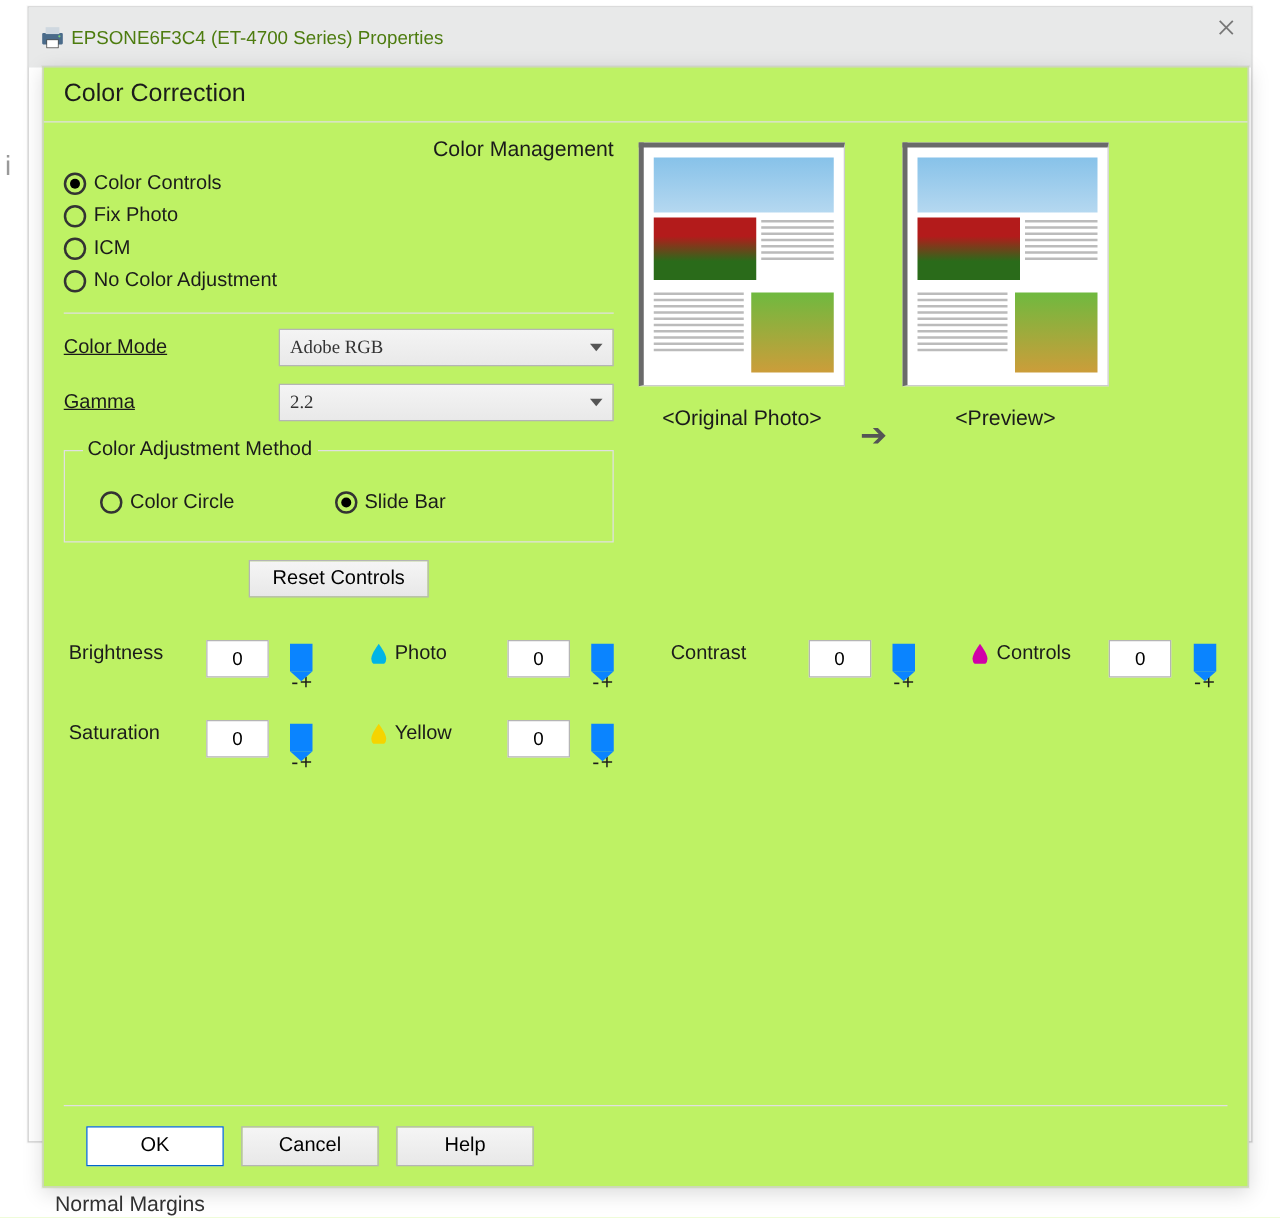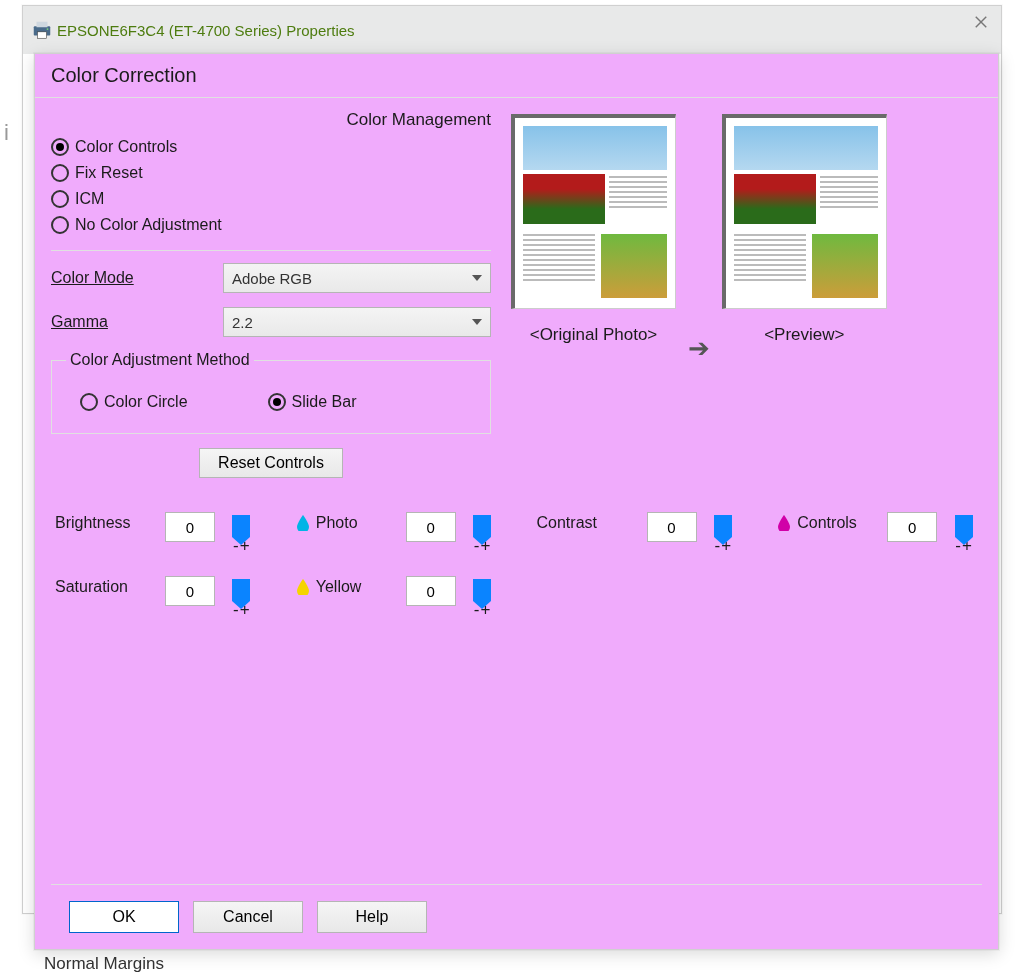--- a/index.html
+++ b/index.html
@@ -42,21 +42,21 @@
     position: relative;
   }
   .titlebar .icon-placeholder { width: 22px; height: 22px; margin-right: 4px; }
   .titlebar .close { position: absolute; right: 8px; top: 4px; font-size: 22px; color: #777; cursor: pointer; width: 24px; height: 24px; display: flex; align-items: center; justify-content: center; }
 
   
   .dialog {
     position: absolute;
     left: 34px; top: 53px;
     width: 963px; height: 895px;
-    background: #f0abfc;
+    background: #bef264;
     border: 1px solid var(--border);
     box-shadow: 0 4px 16px rgba(0,0,0,0.15), 0 0 0 1px rgba(0,0,0,0.03);
     display: flex; flex-direction: column;
   }
   .dialog-title {
     padding: 10px 16px 10px 16px;
     font-size: 20px;
     font-weight: 400;
     border-bottom: 1px solid var(--group-border);
   }
@@ -94,20 +94,21 @@
     flex: 1;
     height: 28px;
     background: linear-gradient(#f4f4f4, #e9e9e9);
     border: 1px solid var(--field-border);
     font-size: 15px;
     padding: 0 28px 0 8px;
     position: relative;
     display: flex; align-items: center;
     cursor: pointer;
     color: #333;
+    font-family: Liberation Serif, serif;
   }
   .select::after {
     content: "";
     position: absolute; right: 8px; top: 50%; transform: translateY(-50%);
     border-left: 5px solid transparent;
     border-right: 5px solid transparent;
     border-top: 6px solid #555;
   }
 
   fieldset.inner-group {
@@ -242,21 +243,21 @@
         <div class="group-label">Color Management</div>
         <div class="radio-group">
           <div class="radio-row">
             <span class="radio-outer">
                 <span class="radio-inner"></span>
               </span>
             <span>Color Controls</span>
           </div>
           <div class="radio-row">
             <span class="radio-outer"></span>
-            <span>Fix Reset</span>
+            <span>Fix Photo</span>
           </div>
           <div class="radio-row">
             <span class="radio-outer"></span>
             <span>ICM</span>
           </div>
           <div class="radio-row">
             <span class="radio-outer"></span>
             <span>No Color Adjustment</span>
           </div>
         </div>

